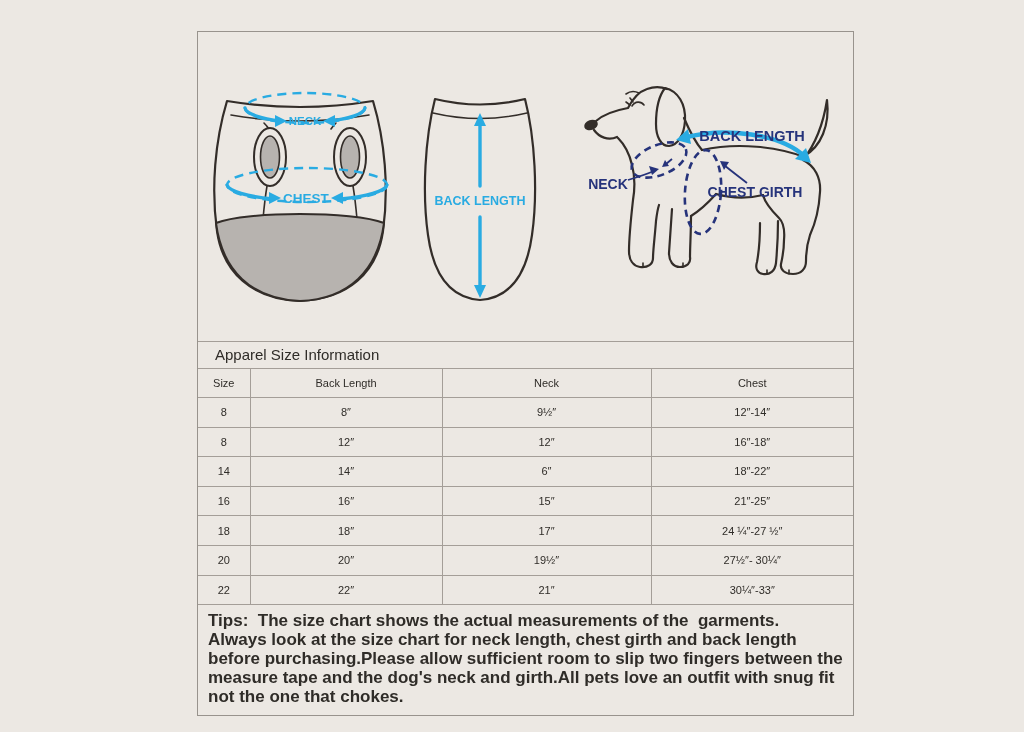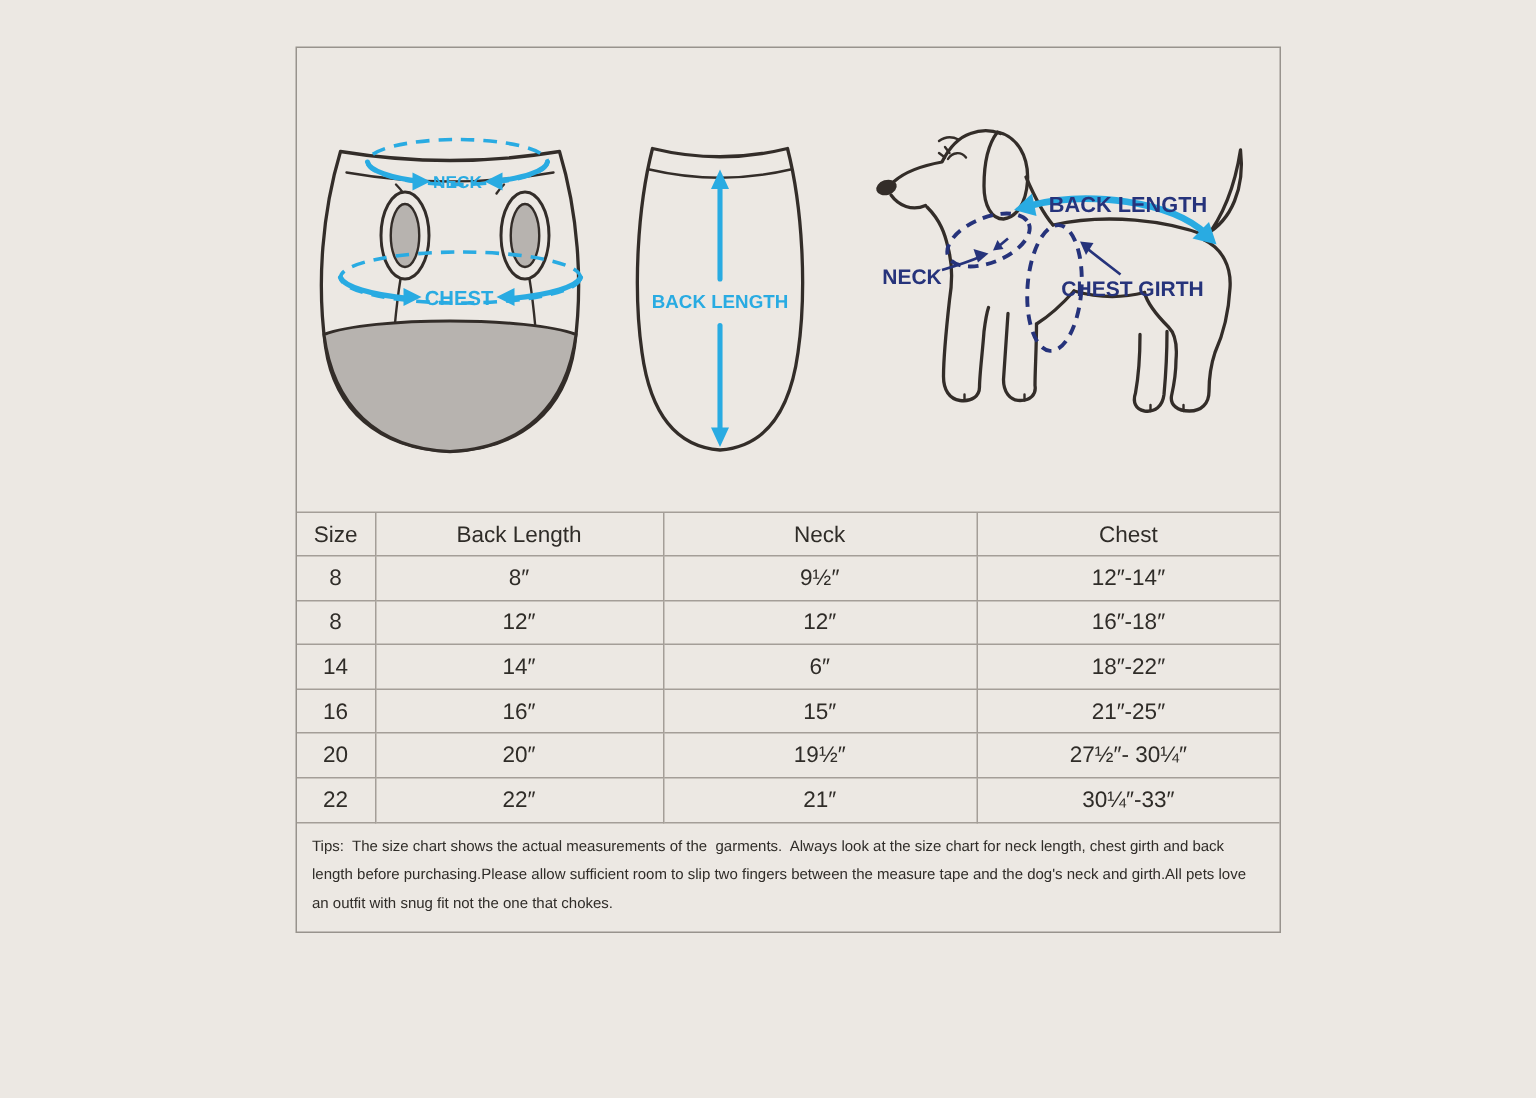--- a/index.html
+++ b/index.html
@@ -37,31 +37,31 @@
   .lbl-blue{fill:var(--blue,#29abe2);font-weight:bold;font-family:"Liberation Sans",sans-serif;}
   .lbl-navy{fill:var(--navy,#26337b);font-weight:bold;font-family:"Liberation Sans",sans-serif;}
   
   .table-title{
     height:26px;line-height:26px;padding-left:17px;font-size:15px;
     border-bottom:1px solid var(--grid,#a49e98);
   }
   table.size-table{width:100%;border-collapse:collapse;table-layout:fixed;}
   .size-table th,.size-table td{
     border:1px solid var(--grid,#a49e98);
-    text-align:center;font-weight:normal;font-size:15px;
+    text-align:center;font-weight:normal;font-size:11px;
     padding:0;height:28px;color:var(--text,#2f2c28);
   }
   .size-table td{height:28.6px;}
   .size-table th:first-child,.size-table td:first-child{border-left:none;}
   .size-table th:last-child,.size-table td:last-child{border-right:none;}
   .size-table thead th{border-top:none;}
   
   .tips{
-    padding:6px 9px 9px 10px;font-size:10px;line-height:19px;
-    white-space:pre-wrap;color:var(--text,#2f2c28);
+    padding:6px 9px 9px 10px;font-size:17px;line-height:19px;
+    white-space:pre-wrap;color:var(--text,#2f2c28);font-weight:bold;
   }
 </style>
 </head>
 <body>
 
 <div class="sheet">
 
   <div class="diagram-area">
 
     <svg id="front-garment" viewBox="0 0 190 225">
@@ -145,20 +145,21 @@
         <path class="blue-s4" d="M112,73 C150,63 206,70 229,92"></path>
         <polygon class="blue-f" points="101,76 116,80 113,65"></polygon>
         <polygon class="blue-f" points="236,99 220,95 231,84"></polygon>
       </g>
       <text class="lbl-navy" x="177" y="77" font-size="14.5" text-anchor="middle">BACK LENGTH</text>
       <text class="lbl-navy" x="33" y="125" font-size="14" text-anchor="middle">NECK</text>
       <text class="lbl-navy" x="180" y="133" font-size="14" text-anchor="middle">CHEST GIRTH</text>
     </svg>
   </div>
 
+  <div class="table-title">Apparel Size Information</div>
 
   <table class="size-table">
     <colgroup>
       <col style="width:52px">
         <col style="width:192px">
         <col style="width:209px">
         <col style="width:202px">
     </colgroup>
     <thead>
       <tr>
@@ -187,20 +188,26 @@
         <td>6″</td>
         <td>18″-22″</td>
       </tr>
       <tr>
         <td>16</td>
         <td>16″</td>
         <td>15″</td>
         <td>21″-25″</td>
       </tr>
       <tr>
+        <td>18</td>
+        <td>18″</td>
+        <td>17″</td>
+        <td>24 ¼″-27 ½″</td>
+      </tr>
+      <tr>
         <td>20</td>
         <td>20″</td>
         <td>19½″</td>
         <td>27½″- 30¼″</td>
       </tr>
       <tr>
         <td>22</td>
         <td>22″</td>
         <td>21″</td>
         <td>30¼″-33″</td>

